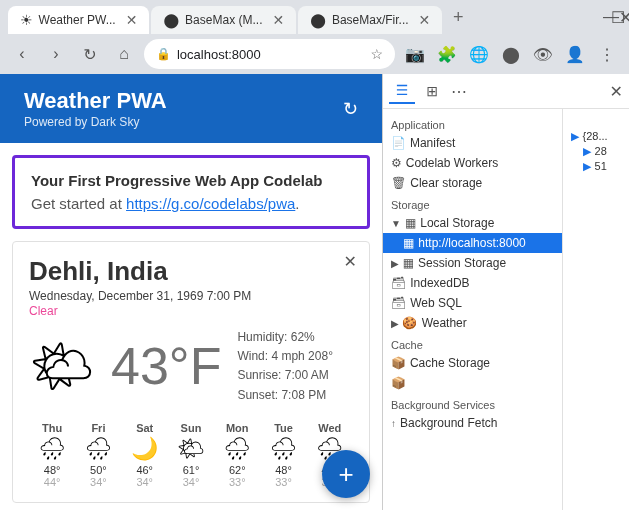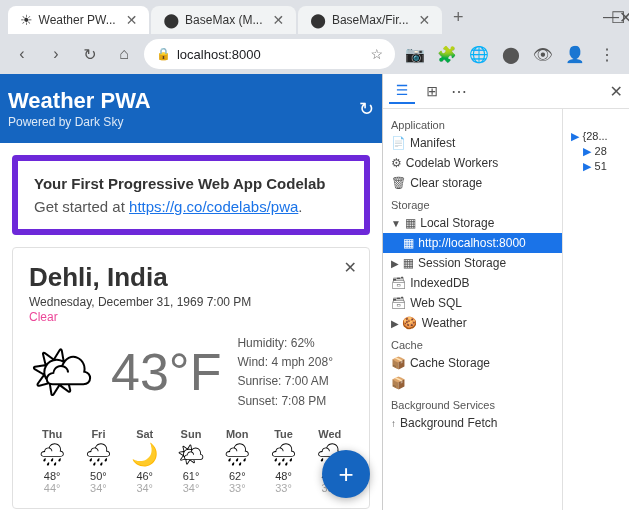--- a/index.html
+++ b/index.html
@@ -53,30 +53,30 @@
       color: #555; font-size: 16px; cursor: pointer; border-radius: 50%; }
 
     
     .content-area { display: flex; height: 436px; }
 
     
     .left-panel { width: 382px; height: 100%; display: flex; flex-direction: column; background: #fff; overflow: hidden; }
 
     
     .pwa-header {
-      background: #1565c0; color: #fff; padding: 14px 8px;
+      background: #1565c0; color: #fff; padding: 14px 24px;
       display: flex; align-items: center; justify-content: space-between;
     }
     .pwa-title { font-size: 22px; font-weight: bold; }
     .pwa-subtitle { font-size: 12px; opacity: 0.85; margin-top: 1px; }
     .pwa-refresh { color: #fff; font-size: 18px; cursor: pointer; }
 
     
     .codelab-banner {
-      margin: 12px; border: 6px solid #6d28d9; border-radius: 4px;
+      margin: 12px; border: 3px solid #6d28d9; border-radius: 4px;
       padding: 14px 16px; background: #fff;
     }
     .codelab-title { font-size: 15px; font-weight: bold; color: #333; margin-bottom: 6px; }
     .codelab-text { font-size: 15px; color: #555; }
     .codelab-link { color: #1a73e8; text-decoration: underline; cursor: pointer; }
 
     
     .weather-card {
       margin: 0 12px 12px; border: 1px solid #e0e0e0; border-radius: 4px;
       padding: 14px 16px; background: #fff; position: relative;

